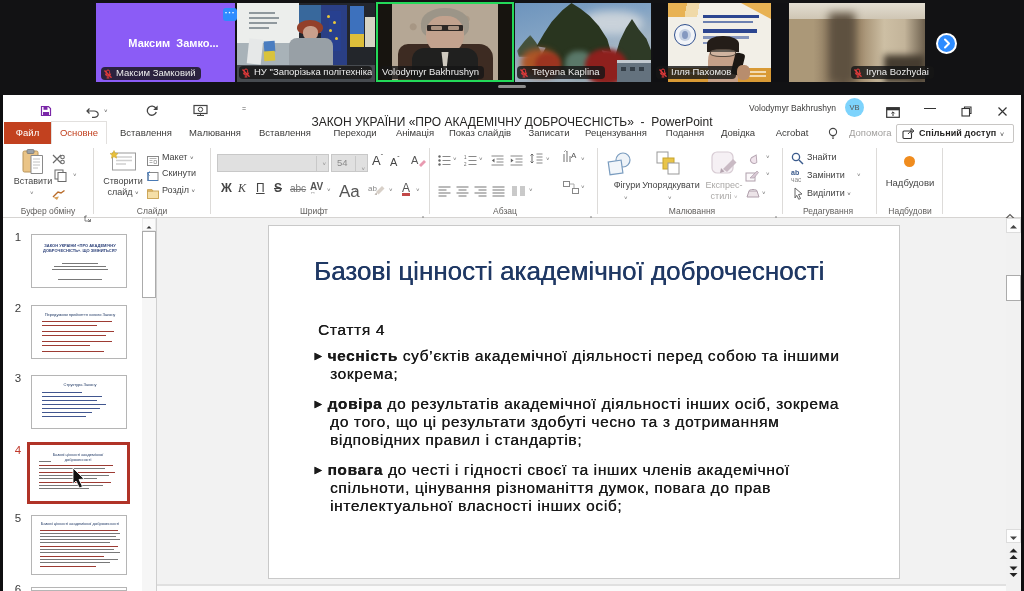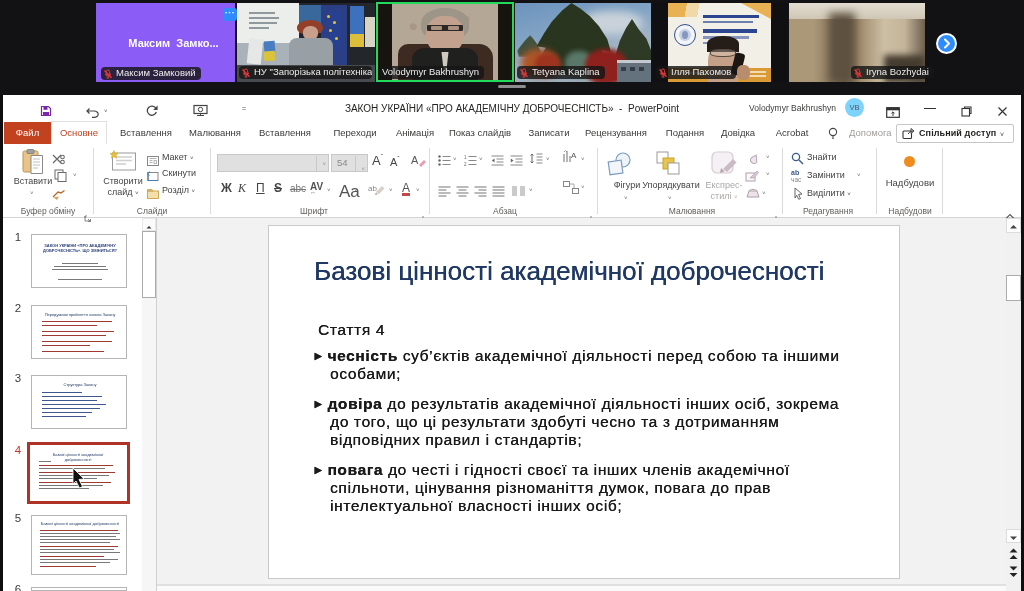--- a/index.html
+++ b/index.html
@@ -151,21 +151,21 @@
 <div class="a" style="left:145px;top:103px;"><svg width="13" height="12" viewBox="0 0 13 12">
       <path d="M10.8 3.2A4.6 4.6 0 1 0 11.3 7" fill="none" stroke="#444" stroke-width="1.3"></path>
       <path d="M12.6 0.6v4.4h-4.4z" fill="#444"></path>
     </svg></div>
 <div class="a" style="left:193px;top:103px;"><svg width="16" height="13" viewBox="0 0 16 13">
       <rect x="1" y="1.5" width="13" height="8" fill="none" stroke="#444" stroke-width="1.2"></rect>
       <circle cx="7.5" cy="5.5" r="2.2" fill="none" stroke="#444" stroke-width="1"></circle>
       <path d="M4 11.5h7M7.5 9.5v2" stroke="#444" stroke-width="1"></path>
     </svg></div>
 <div class="a" style="left:242px;top:105px;color:#555;font-size:7px;">=</div>
-<div class="a" style="left:212px;top:99px;width:600px;text-align:center;color:#252423;font-size:10px;line-height:19px;">ЗАКОН УКРАЇНИ «ПРО АКАДЕМІЧНУ ДОБРОЧЕСНІСТЬ»&nbsp; -&nbsp; PowerPoint</div>
+<div class="a" style="left:212px;top:113px;width:600px;text-align:center;color:#252423;font-size:12px;line-height:19px;">ЗАКОН УКРАЇНИ «ПРО АКАДЕМІЧНУ ДОБРОЧЕСНІСТЬ»&nbsp; -&nbsp; PowerPoint</div>
 <div class="a" style="left:700px;top:99px;width:136px;text-align:right;color:#3b3a39;font-size:8.5px;line-height:19px;">Volodymyr Bakhrushyn</div>
 <div class="a" style="left:845px;top:98px;width:19px;height:19px;border-radius:50%;background:#7dd3fc;color:#5a5856;font-size:7.5px;line-height:19px;text-align:center;">VB</div>
 <div class="a" style="left:886px;top:104px;"><svg width="14" height="11" viewBox="0 0 14 11">
       <rect x="0.7" y="0.7" width="12.6" height="9.6" fill="none" stroke="#333" stroke-width="1.2"></rect>
       <rect x="0.7" y="0.7" width="12.6" height="2.6" fill="#333"></rect>
       <path d="M7 8.5V4.8M5.4 6.2 7 4.6l1.6 1.6" stroke="#fff" stroke-width="1" fill="none"></path>
       <path d="M7 9V5M5.4 6.4 7 4.8l1.6 1.6" stroke="#333" stroke-width="1" fill="none"></path>
     </svg></div>
 <div class="a" style="left:924px;top:108px;width:12px;height:1.2px;background:#333;"></div>
 <div class="a" style="left:961px;top:103px;"><svg width="11" height="11" viewBox="0 0 11 11">
@@ -429,21 +429,21 @@
 <div class="a" style="left:157px;top:218px;width:849px;height:373px;background:#f2f2f2;"></div>
 <div class="a" style="left:157px;top:584px;width:864px;height:2px;background:#e0e0e0;"></div>
 <div class="a" style="left:157px;top:586px;width:864px;height:5px;background:#fafafa;"></div>
 
 <div class="a" style="left:156px;top:218px;width:1px;height:373px;background:#cfcfcf;"></div>
 
 <div class="a" style="left:268px;top:225px;width:632px;height:354px;background:#fff;border:1px solid #c9c9c9;"></div>
 <div class="a" style="left:314px;top:254px;width:560px;color:#1f3864;font-size:26px;line-height:34px;text-shadow:0.35px 0 0 #1f3864;">Базові цінності академічної доброчесності</div>
 <div class="a sl" style="left:318px;top:321px;">Стаття 4</div>
 <div class="a sl" style="left:312px;top:347px;"><span class="bu">►</span><b>чесність</b> суб’єктів академічної діяльності перед собою та іншими</div>
-<div class="a sl" style="left:330px;top:365px;">особами;</div>
+<div class="a sl" style="left:330px;top:365px;">зокрема;</div>
 <div class="a sl" style="left:312px;top:395px;"><span class="bu">►</span><b>довіра</b> до результатів академічної діяльності інших осіб, зокрема</div>
 <div class="a sl" style="left:330px;top:413px;">до того, що ці результати здобуті чесно та з дотриманням</div>
 <div class="a sl" style="left:330px;top:431px;">відповідних правил і стандартів;</div>
 <div class="a sl" style="left:312px;top:461px;"><span class="bu">►</span><b>повага</b> до честі і гідності своєї та інших членів академічної</div>
 <div class="a sl" style="left:330px;top:479px;">спільноти, цінування різноманіття думок, повага до прав</div>
 <div class="a sl" style="left:330px;top:497px;">інтелектуальної власності інших осіб;</div>
 <style>
 .sl{color:#1a1a1a;font-size:15.5px;line-height:18px;text-shadow:0.25px 0 0 #1a1a1a;letter-spacing:.62px;white-space:nowrap;}
 .sl b{font-weight:bold;}
 .bu{font-size:12.5px;letter-spacing:0;margin-right:3px;vertical-align:1px;}

